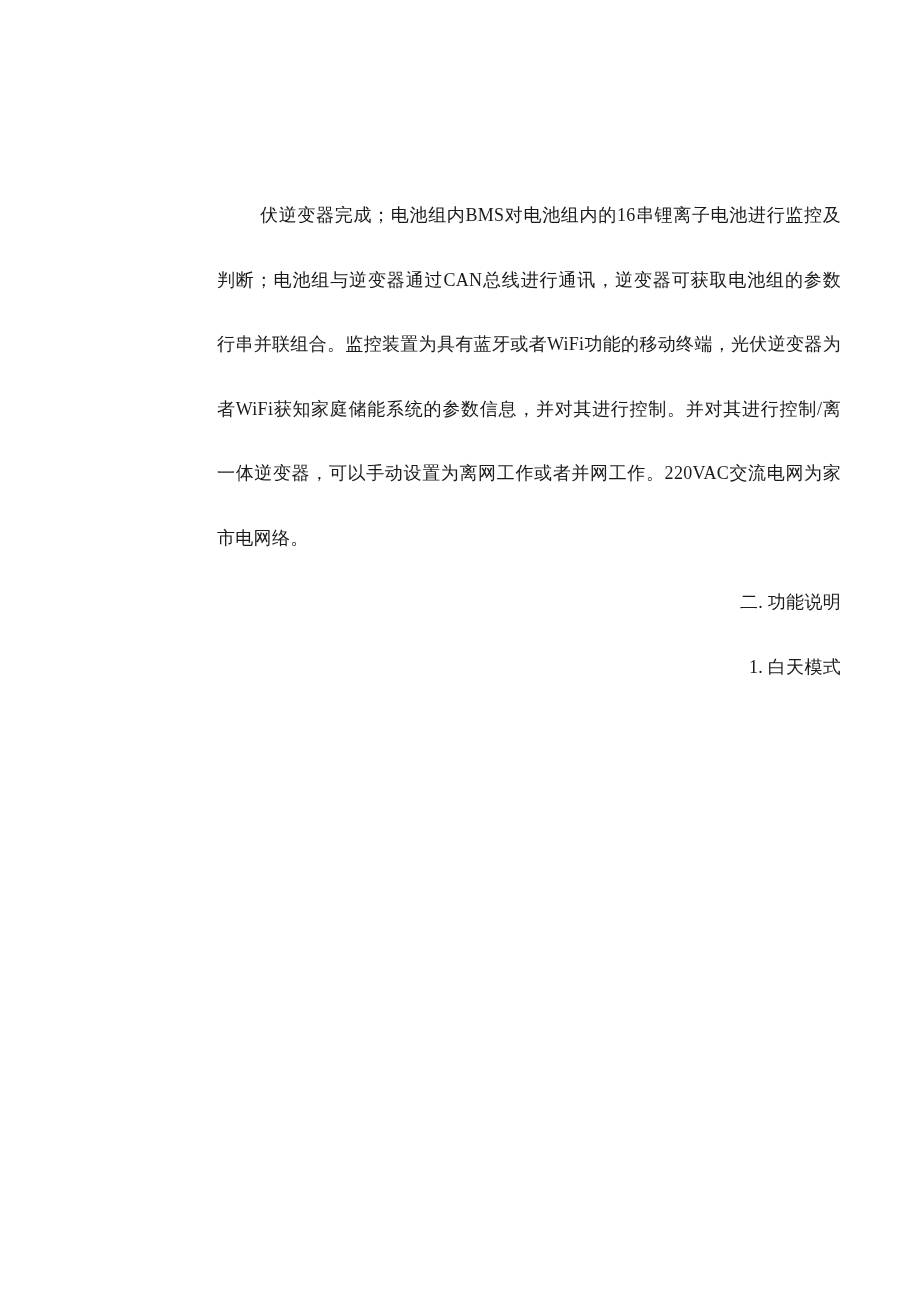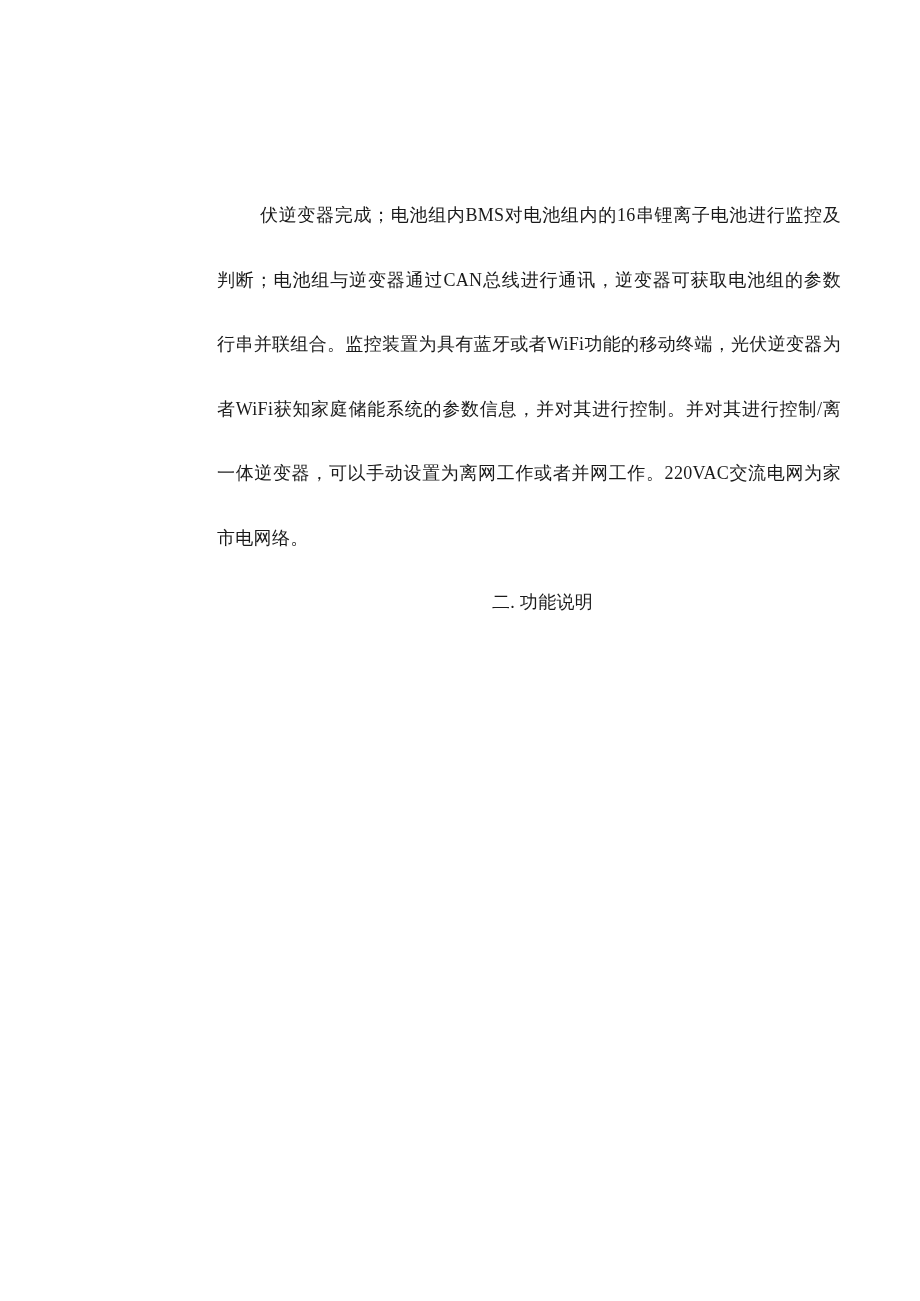--- a/index.html
+++ b/index.html
@@ -45,21 +45,21 @@
 
   
   .line.last-line {
     text-align: left;
     text-align-last: left;
   }
 
   .heading {
     height: 48.5px;
     margin-left: 43px;
-    text-align: center;
+    text-align: right;
   }
 
   .heading.sub {
     margin-top: 7px;
   }
 </style>
 </head>
 <body>
 
 <div class="page">
@@ -73,15 +73,16 @@
     <div class="line">行串并联组合。监控装置为具有蓝牙或者WiFi功能的移动终端，光伏逆变器为并</div>
 
     <div class="line">者WiFi获知家庭储能系统的参数信息，并对其进行控制。并对其进行控制/离网</div>
 
     <div class="line">一体逆变器，可以手动设置为离网工作或者并网工作。220VAC交流电网为家用的</div>
 
     <div class="line last-line">市电网络。</div>
 
     <div class="heading">二. 功能说明</div>
 
+    <div class="heading sub">1. 白天模式</div>
 
   </div>
 </div>
 
 </body></html>

